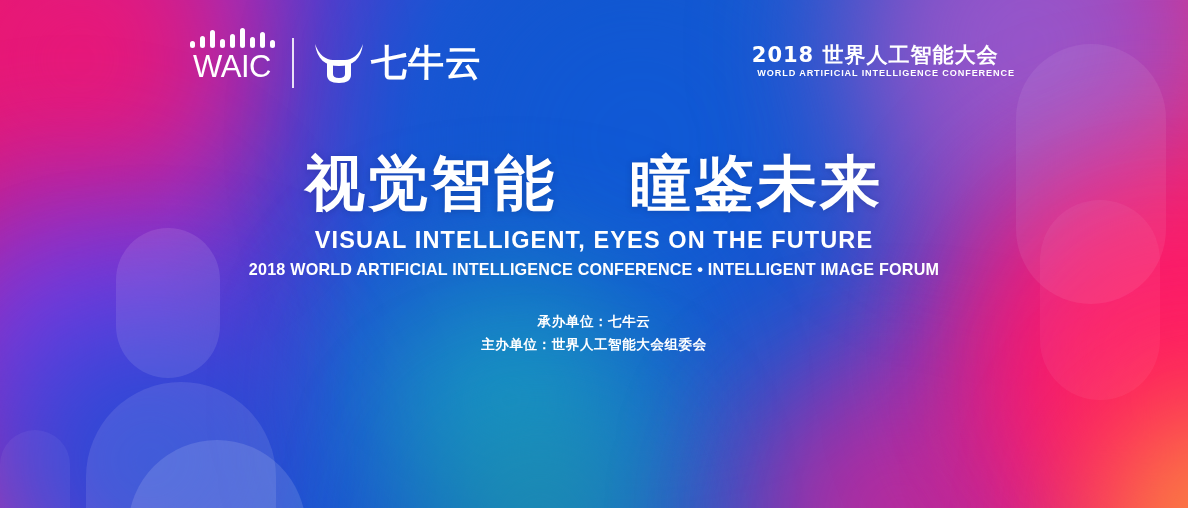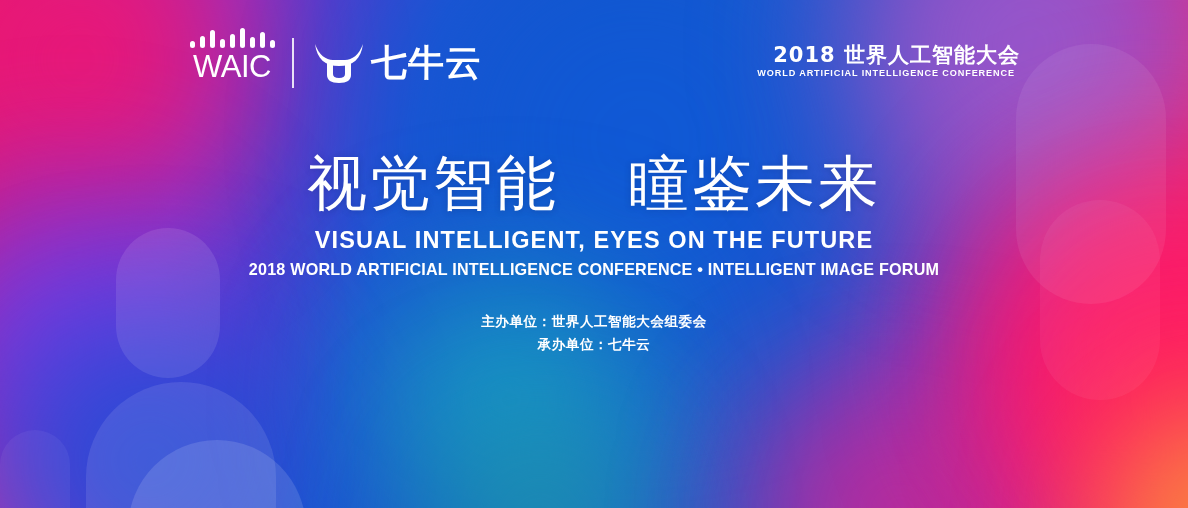--- a/index.html
+++ b/index.html
@@ -160,21 +160,21 @@
     font-size: 36px;
     font-weight: 700;
     line-height: 1;
     letter-spacing: 1px;
     font-family: "DejaVu Sans", "Liberation Sans", sans-serif;
   }
   .conf-badge {
     position: absolute;
     right: 168px;
     top: 44px;
-    text-align: right;
+    text-align: left;
     color: #ffffff;
   }
   .conf-badge-cn {
     font-size: 21px;
     font-weight: 700;
     letter-spacing: 1px;
     line-height: 1.05;
     white-space: nowrap;
     font-family: "DejaVu Sans", "Liberation Sans", sans-serif;
   }
@@ -191,21 +191,21 @@
   
   .main {
     position: absolute;
     left: 0; right: 0;
     top: 150px;
     text-align: center;
     color: #ffffff;
   }
   .headline {
     font-size: 60px;
-    font-weight: 400;
+    font-weight: 700;
     letter-spacing: 3px;
     line-height: 1.1;
     white-space: nowrap;
     font-family: "DejaVu Sans", "Liberation Sans", sans-serif;
     text-shadow: 0 1px 6px rgba(10,30,90,0.25);
   }
   .headline .gap { display: inline-block; width: 26px; }
   .subhead-en {
     margin-top: 12px;
     font-size: 23.5px;
@@ -312,19 +312,19 @@
       <span class="gap"></span>
       <span>瞳鉴未来</span>
     </div>
 
     <div class="subhead-en">VISUAL INTELLIGENT, EYES ON THE FUTURE</div>
 
 
     <div class="conf-line-en">2018 WORLD ARTIFICIAL INTELLIGENCE CONFERENCE • INTELLIGENT IMAGE FORUM</div>
 
     <div class="org-block">
+      <div class="org-line">承办单位：七牛云</div>
       <div class="org-line">主办单位：世界人工智能大会组委会</div>
-      <div class="org-line">承办单位：七牛云</div>
     </div>
 
   </div>
 
 </div>
 
 </body></html>

